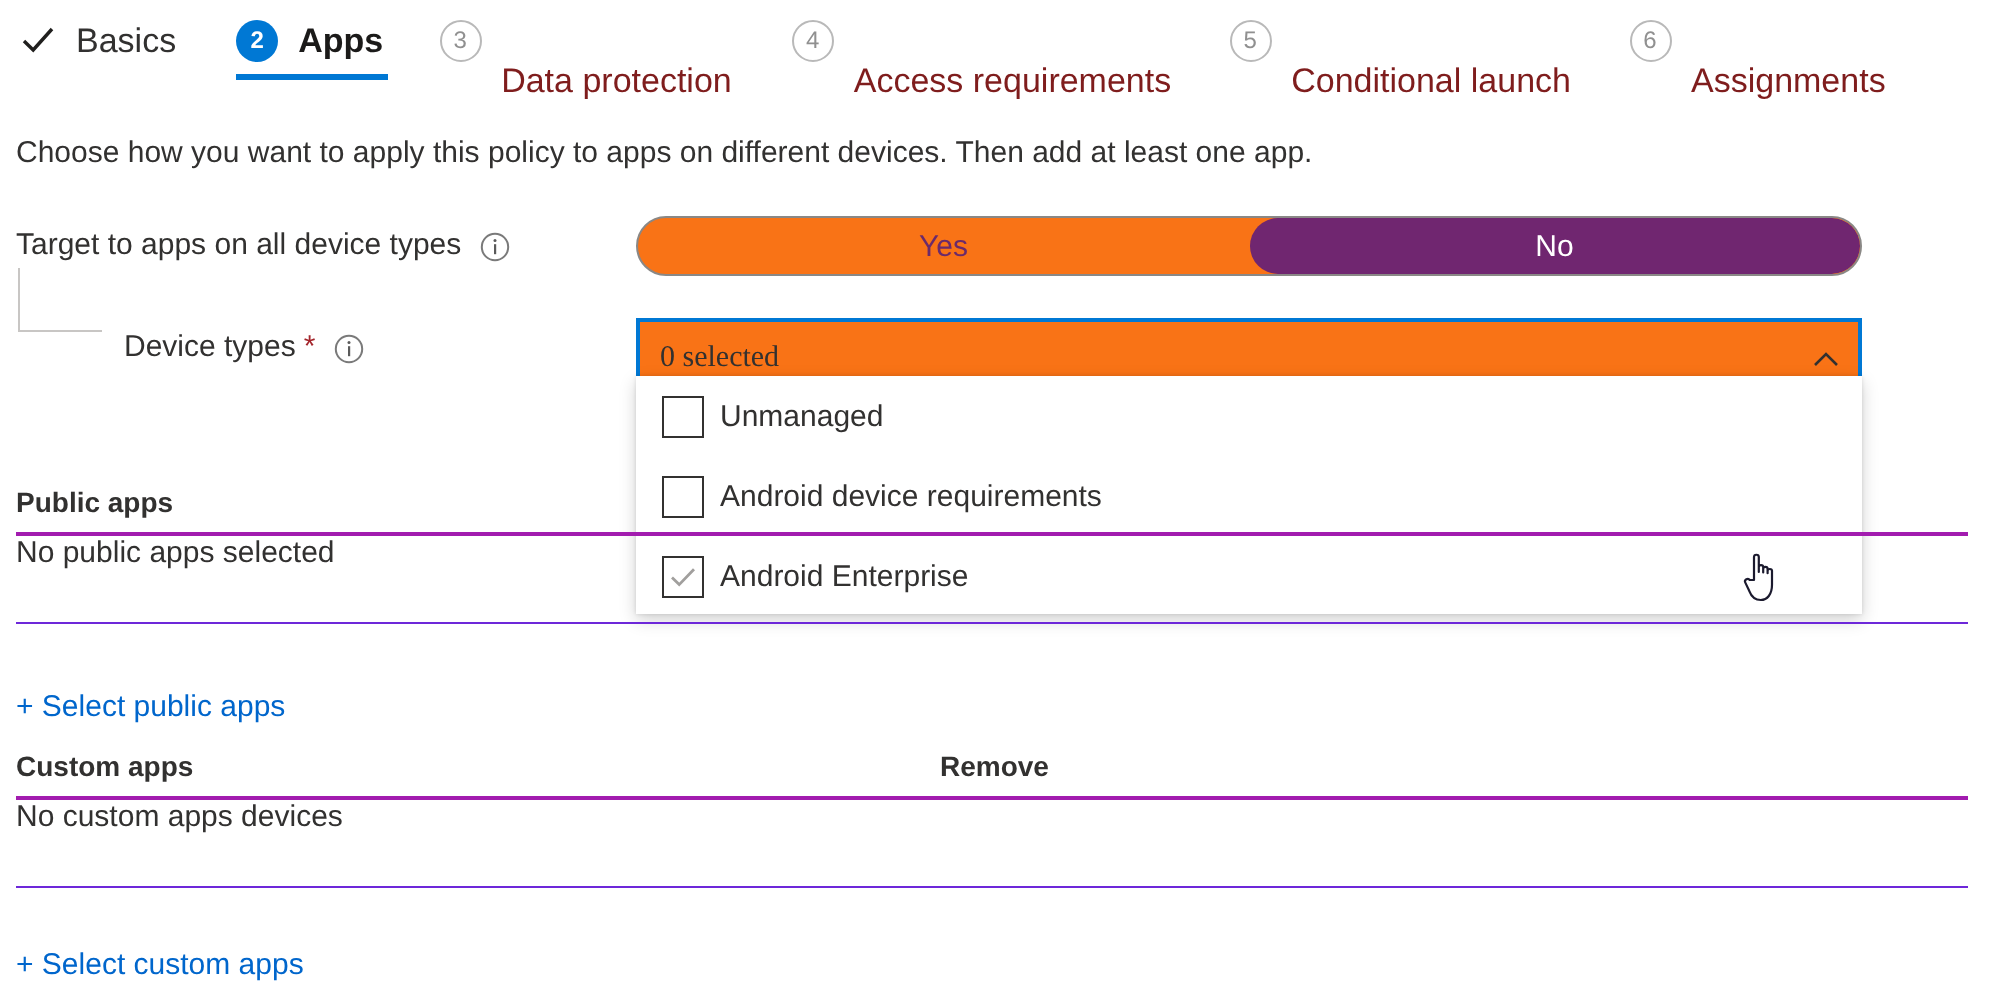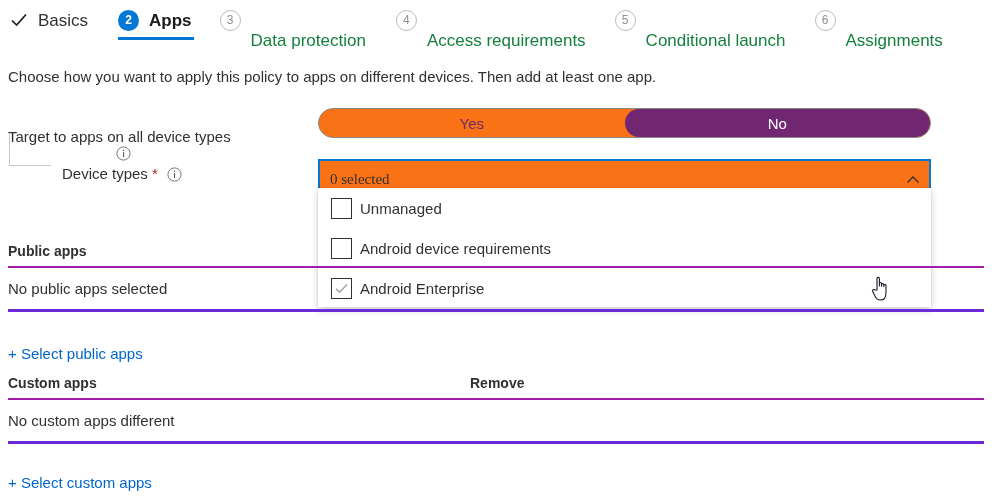--- a/index.html
+++ b/index.html
@@ -28,35 +28,35 @@
   .check-ic{width:18px;height:18px;display:inline-block;position:relative;}
   .check-ic svg{display:block;}
   .badge{
     width:21px;height:21px;border-radius:50%;
     display:inline-flex;align-items:center;justify-content:center;
     font-size:12px;line-height:12px;box-sizing:border-box;
   }
   .badge.active{background:#0078d4;color:#ffffff;font-weight:600;}
   .badge.idle{border:1px solid #b9b9b9;color:#909090;background:#fff;font-weight:400;}
   .wzstep.active .lbl{color:#1b1a19;font-weight:700;}
-  .wzstep.idle .lbl{color:#15803d;margin-top:40px;}
+  .wzstep.idle .lbl{color:#7f1d1d;margin-top:40px;}
   .wzstep .lbl{margin-left:10px;}
   .tab-underline{
     position:absolute;left:118px;top:37px;width:76px;height:3px;background:#0078d4;
   }
   
   .intro{
     position:absolute;left:8px;top:68px;font-size:15px;color:#323130;
     letter-spacing:0px;
   }
   
   .row-label{
     position:absolute;font-size:15px;color:#323130;display:flex;align-items:center;
   }
-  .rl-target{left:8px;top:128px;flex-direction:column;}
+  .rl-target{left:8px;top:114px;}
   .rl-device{left:62px;top:165px;}
   .req-star{color:#a4262c;margin-left:4px;font-size:15px;}
   .info-ic{
     width:15px;height:15px;margin-left:9px;display:inline-block;position:relative;top:1px;
   }
   .elbow{
     position:absolute;left:9px;top:134px;width:41px;height:31px;
     border-left:1px solid #c8c6c4;border-bottom:1px solid #c8c6c4;
   }
   .toggle{
@@ -96,22 +96,22 @@
   .cbx svg{display:block;}
   .ddopt .txt{font-size:15px;color:#323130;margin-left:8px;}
   
   .tbl{position:absolute;left:8px;box-sizing:border-box;}
   .tbl .thead{
     display:flex;align-items:flex-end;height:30px;
     border-bottom:2px solid #a21caf;font-size:14px;font-weight:700;color:#323130;
     padding-bottom:7px;box-sizing:border-box;
   }
   .tbl .trow{
-    display:flex;align-items:center;height:44px;
-    border-bottom:3px solid #6d28d9;font-size:15px;color:#323130;
+    display:flex;align-items:flex-start;height:44px;
+    border-bottom:1px solid #6d28d9;font-size:15px;color:#323130;
     box-sizing:border-box;
   }
   .col-name{flex:0 0 462px;}
   .col-remove{flex:0 0 auto;}
   .linkbtn{
     position:absolute;left:8px;font-size:15px;color:#0066cc;cursor:pointer;
   }
   .tbl-public{top:238px;width:976px;}
   .lnk-public{top:345px;}
   .tbl-custom{top:370px;width:976px;}
@@ -234,21 +234,21 @@
   </div>
 </div>
 <div class="linkbtn lnk-public">+ Select public apps</div>
 
 <div class="tbl tbl-custom">
   <div class="thead">
     <span class="col-name">Custom apps</span>
     <span class="col-remove">Remove</span>
   </div>
   <div class="trow">
-    <span class="col-name">No custom apps different</span>
+    <span class="col-name">No custom apps devices</span>
   </div>
 </div>
 <div class="linkbtn lnk-custom">+ Select custom apps</div>
 
 <div class="cursor">
   <svg width="26" height="32" viewBox="0 0 26 32">
     <path d="M8 18 L8 6.5 C8 5 10.4 5 10.4 6.5 L10.4 14 L10.4 11.5 C10.4 10.2 12.6 10.2 12.6 11.5 L12.6 14.2 L12.6 12.4 C12.6 11.1 14.8 11.1 14.8 12.4 L14.8 14.6 L14.8 13.4 C14.8 12.2 17 12.2 17 13.4 L17 20.4 C17 25.2 14.6 28 11.4 28 C8.4 28 6.6 26 5.6 23.4 L3.6 19.2 C3 17.9 5 16.7 5.9 18 Z" fill="#ffffff" stroke="#1b1a2e" stroke-width="1.1" stroke-linejoin="round"></path>
   </svg>
 </div>
 

